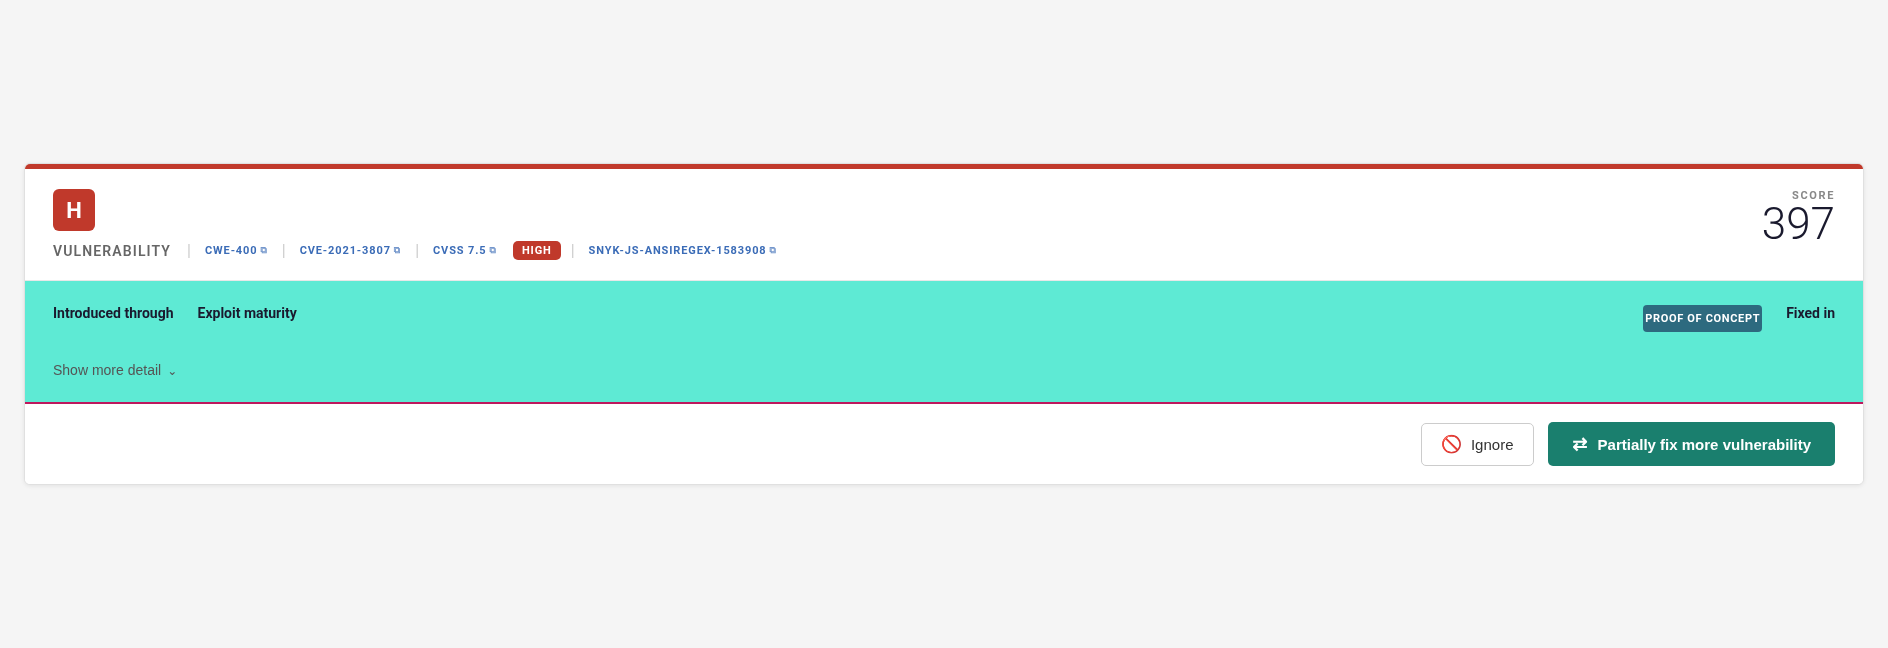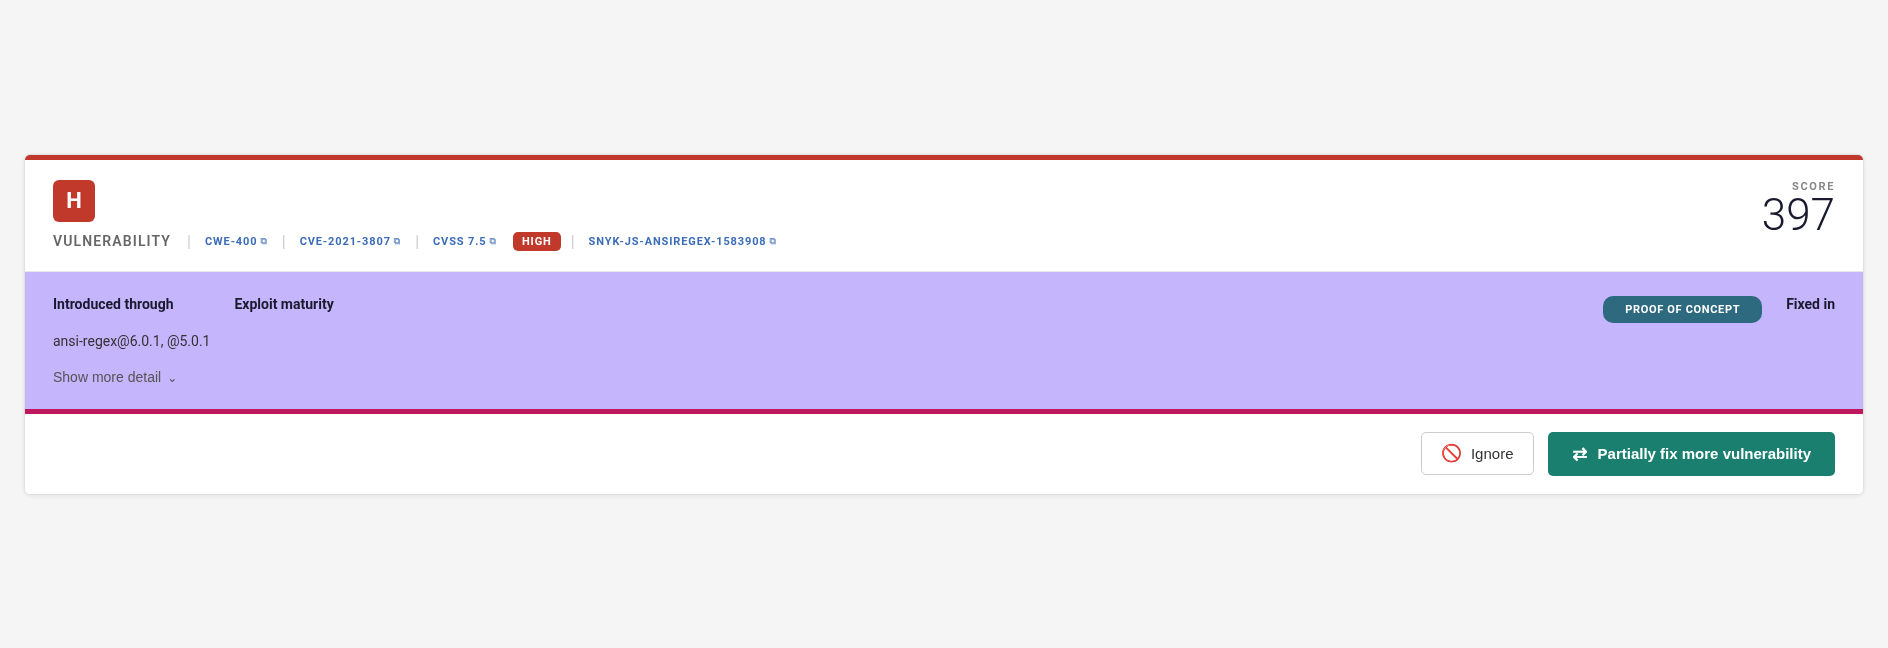--- a/index.html
+++ b/index.html
@@ -119,22 +119,22 @@
       text-transform: uppercase;
     }
     .score-value {
       font-size: 44px;
       font-weight: 300;
       color: #1a1a2e;
       line-height: 1;
     }
     .details-section {
       padding: 24px 28px 20px 28px;
-      border-bottom: 5px solid #be185d;
-      background: #c4b5fd;
+      border-bottom: 2px solid #be185d;
+      background: #5eead4;
     }
     .details-grid {
       display: grid;
       grid-template-columns: auto 1fr auto auto;
       gap: 10px 24px;
       align-items: start;
     }
     .detail-key {
       font-size: 14px;
       font-weight: 700;
@@ -149,22 +149,22 @@
       font-size: 14px;
       font-weight: 700;
       color: #1a1a2e;
       white-space: nowrap;
     }
     .proof-badge {
       background: #2d6a7f;
       color: #fff;
       font-size: 11px;
       font-weight: 700;
-      padding: 7px 22px;
-      border-radius: 10px;
+      padding: 7px 2px;
+      border-radius: 4px;
       letter-spacing: 0.06em;
       text-transform: uppercase;
       white-space: nowrap;
     }
     .show-more-row {
       padding-top: 16px;
       display: flex;
       align-items: center;
       gap: 6px;
     }
@@ -269,21 +269,20 @@
     </div>
   </div>
 
   <div class="details-section">
     <div class="details-grid">
       <span class="detail-key">Introduced through</span>
       <span class="exploit-label">Exploit maturity</span>
       <span class="proof-badge">PROOF OF CONCEPT</span>
 
       <span class="detail-key">Fixed in</span>
-      <span class="detail-value">ansi-regex@6.0.1, @5.0.1</span>
       <span></span>
       <span></span>
     </div>
     <div class="show-more-row">
       <button class="show-more-btn">
         <span>Show more detail</span>
         <span class="chevron-icon">⌄</span>
       </button>
     </div>
   </div>

